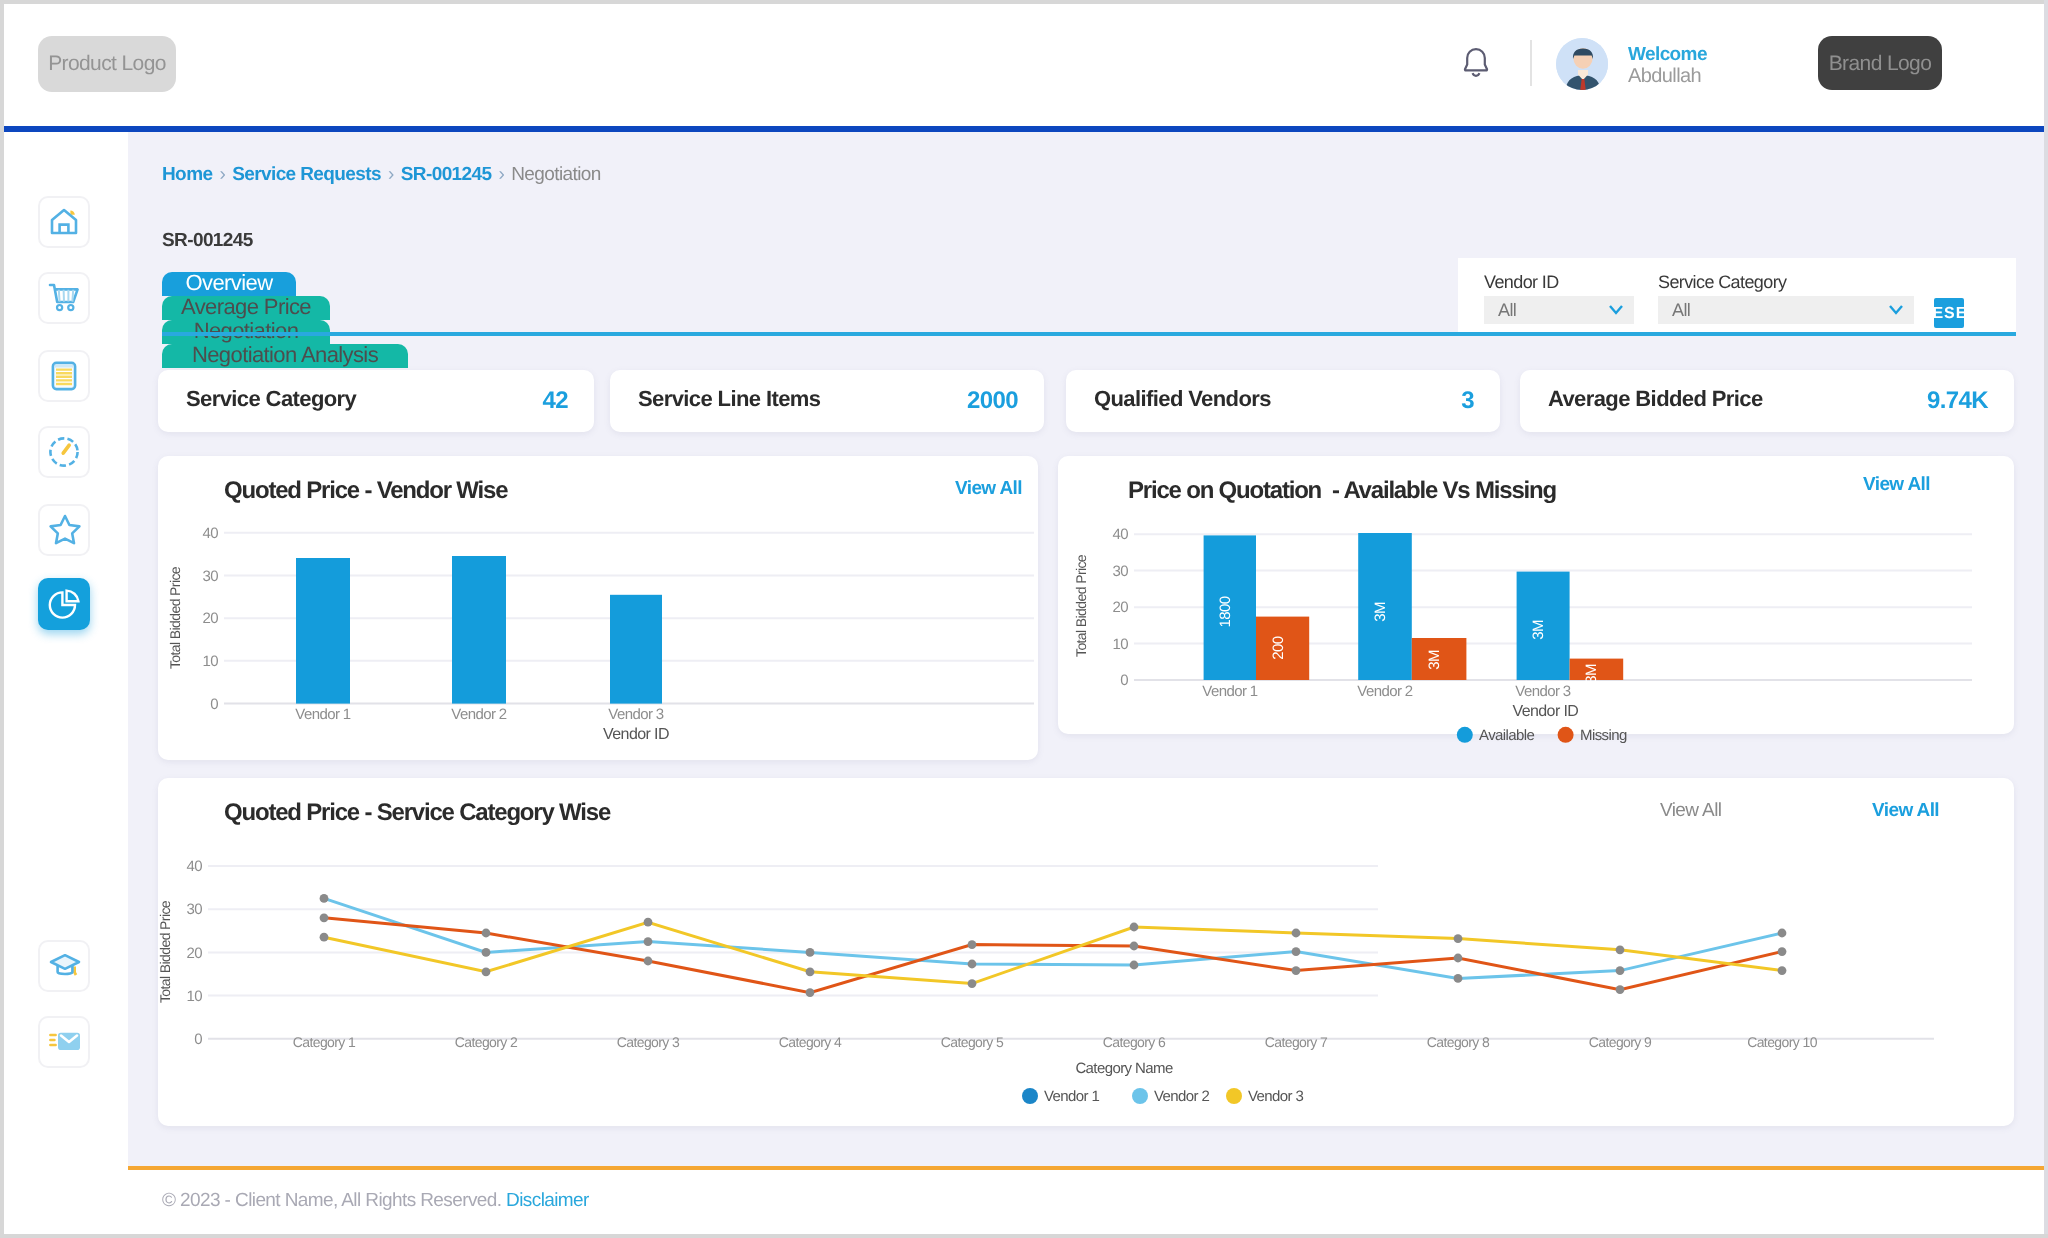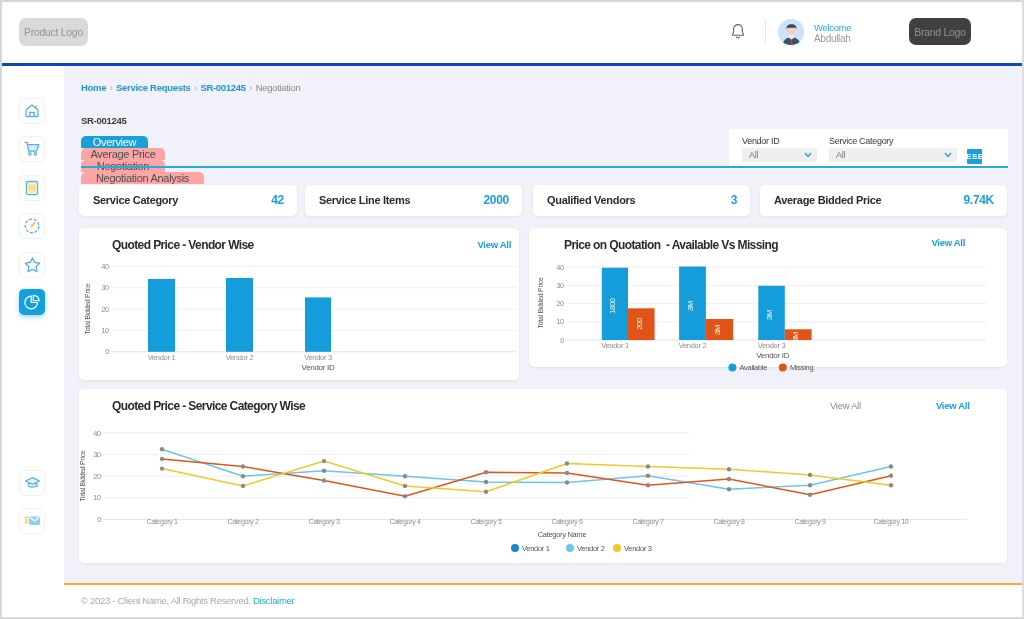--- a/index.html
+++ b/index.html
@@ -6,40 +6,40 @@
 html,body { width:1024px; height:619px; font-family:"Liberation Sans", sans-serif; letter-spacing:-0.3px; }
 #frame { position:relative; width:1024px; height:619px; background:#ffffff; overflow:hidden; }
 .abs { position:absolute; }
 
 
 #header { position:absolute; left:0; top:0; width:1024px; height:63px; background:#fff; }
 #plogo { position:absolute; left:19px; top:18px; width:69px; height:28px; background:#d9d9d9; border-radius:7px; color:#949494; font-size:10.5px; display:flex; align-items:center; justify-content:center; }
 #blogo { position:absolute; left:909px; top:18px; width:62px; height:27px; background:#404040; border-radius:7px; color:#8f8f8f; font-size:10.5px; display:flex; align-items:center; justify-content:center; }
 #hdivider { position:absolute; left:765px; top:20px; width:1px; height:23px; background:#e3e3e3; }
 #avatar { position:absolute; left:778px; top:19px; width:26px; height:26px; border-radius:50%; background:#cfe1f7; overflow:hidden; }
-#welcome { position:absolute; left:814px; top:22px; font-size:9.5px; font-weight:normal; color:#29a7dc; }
+#welcome { position:absolute; left:814px; top:22px; font-size:9.5px; font-weight:bold; color:#29a7dc; }
 #abdullah { position:absolute; left:814px; top:33px; font-size:10px; color:#9b9b9b; }
 #blueline { position:absolute; left:0; top:63px; width:1024px; height:3px; background:#0d47bf; }
 
 
 #sidebar { position:absolute; left:0; top:66px; width:64px; height:553px; background:#fff; }
 #contentbg { position:absolute; left:64px; top:66px; width:960px; height:517px; background:#f1f1f9; }
 
 .sicon { position:absolute; left:19px; width:26px; height:26px; border:1px solid #f1f1f4; border-radius:5px; background:#fff; display:flex; align-items:center; justify-content:center; }
 .sicon.active { background:#14a0dc; border:none; box-shadow:0 2px 5px rgba(27,159,222,.45); }
 
 
 #crumb { position:absolute; left:81px; top:82px; font-size:9.5px; color:#8a8a8a; }
 #crumb a { color:#1e96d6; text-decoration:none; font-weight:bold; }
 #crumb .sep { color:#8fa9c4; padding:0 3.5px; }
 #srlabel { position:absolute; left:81px; top:115px; font-size:9.5px; font-weight:bold; color:#3a3a3a; }
 
 
 #tabs { position:absolute; left:81px; top:136px; height:30px; display:flex;flex-direction:column; }
-.tab { height:30px; background:#fca5a5; color:#4d4d4d; font-size:11px; display:flex; align-items:center; justify-content:center; border-radius:5px 5px 0 0; margin-right:2px; }
+.tab { height:30px; background:#14b8a6; color:#4d4d4d; font-size:11px; display:flex; align-items:center; justify-content:center; border-radius:5px 5px 0 0; margin-right:2px; }
 .tab.active { background:#189fdc; color:#fff; }
 #tabline { position:absolute; left:81px; top:166px; width:927px; height:1.5px; background:#29a9df; }
 
 
 #filter { position:absolute; left:729px; top:129px; width:279px; height:37px; background:#fff; }
 .flabel { position:absolute; top:7px; font-size:9px; color:#3a3a3a; }
 .fselect { position:absolute; top:19px; height:14px; background:#efefef; font-size:9px; color:#777; }
 .fselect .all { position:absolute; left:7px; top:2px; }
 .fselect svg { position:absolute; right:5px; top:4px; }
 #resetbtn { position:absolute; left:967px; top:149px; width:15px; height:15px; background:#1b9fde; color:#fff; font-size:8px; font-weight:bold; letter-spacing:0.5px; display:flex; align-items:center; justify-content:center; border-radius:1px; }

